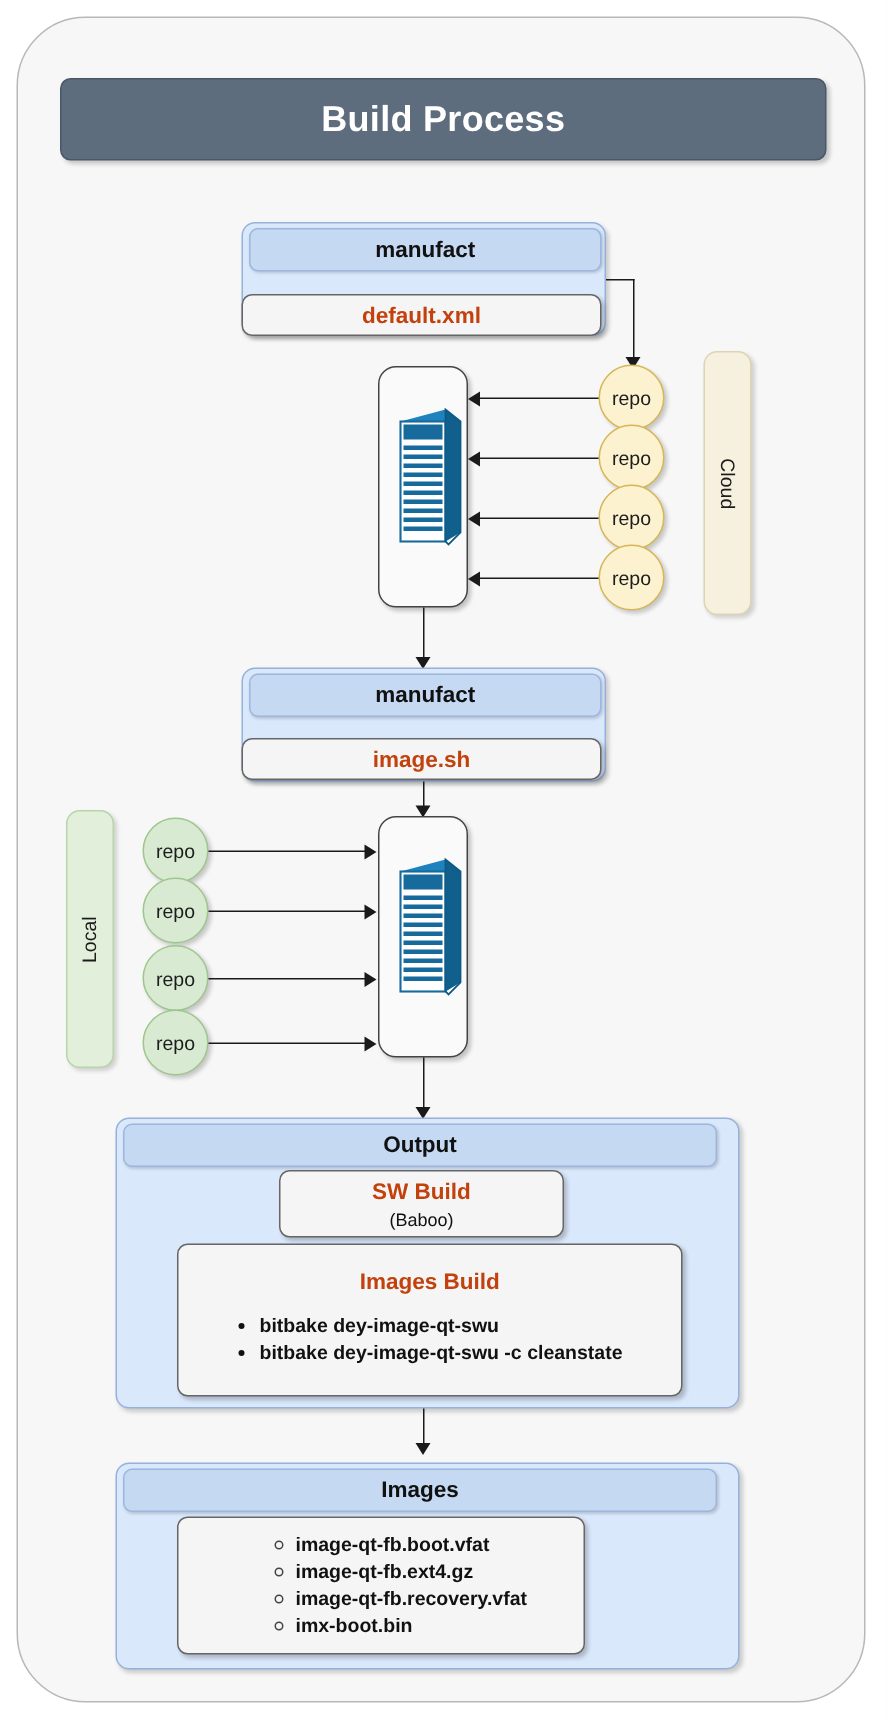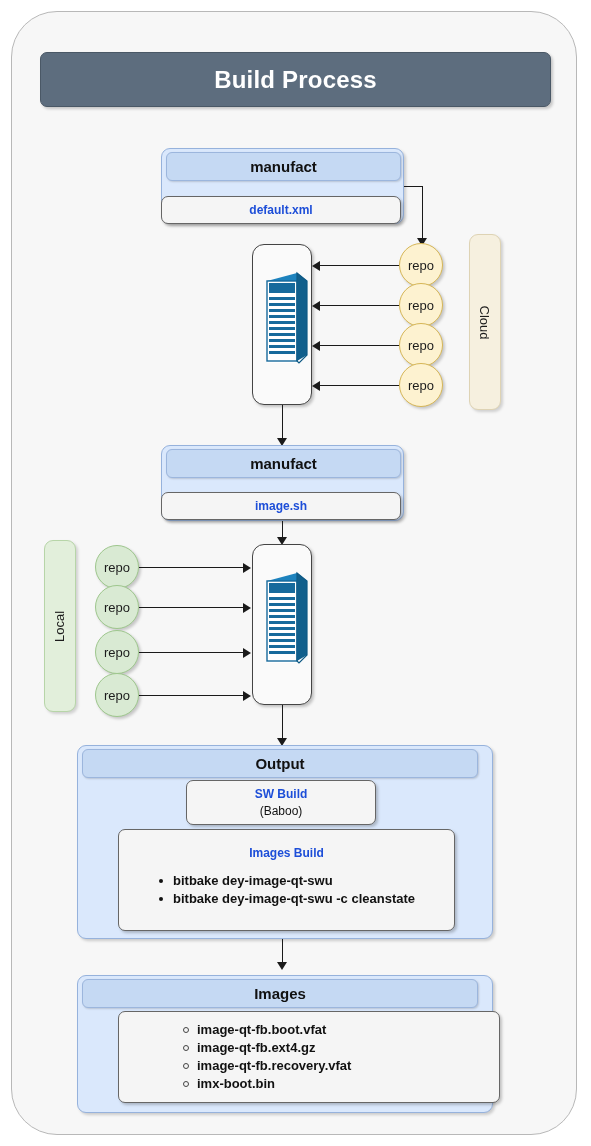--- a/index.html
+++ b/index.html
@@ -25,21 +25,21 @@
   .panel-head{position:absolute;left:4px;top:3px;height:29px;
     background:#c5d9f3;border:1px solid #9cb6dd;border-radius:6px;box-sizing:border-box;
     display:flex;align-items:center;justify-content:center;
     box-shadow:1px 1px 2px rgba(0,0,0,.16);}
   .panel-head .t{font-size:15px;font-weight:bold;color:#111;}
 
   
   .wbox{position:absolute;background:#f5f5f5;border:1px solid #666666;border-radius:7px;
     box-sizing:border-box;box-shadow:2px 2px 3px rgba(0,0,0,.22);
     display:flex;flex-direction:column;align-items:center;justify-content:center;}
-  .wbox .t{font-size:12px;font-weight:bold;color:#1d4ed8;}
+  .wbox .t{font-size:15px;font-weight:bold;color:#c2410c;}
   .wbox .sub{font-size:12px;font-weight:normal;color:#111;margin-top:3px;}
 
   
   .docbox{position:absolute;background:#fafafa;border:1px solid #444;border-radius:12px;
     box-sizing:border-box;box-shadow:2px 2px 3px rgba(0,0,0,.22);}
 
   
   .repo{position:absolute;width:44px;height:44px;border-radius:50%;
     display:flex;align-items:center;justify-content:center;box-sizing:border-box;
     font-size:13px;color:#1c1c1c;box-shadow:2px 2px 3px rgba(0,0,0,.20);}
@@ -237,21 +237,21 @@
 
   <div class="ln v" style="left:281.6px;top:939px;height:26px;"></div>
   <div class="arr down" style="left:277px;top:962px;"></div>
 
   <div class="panel" style="left:77px;top:975px;width:416px;height:138px;">
     <div class="panel-head" style="width:396px;">
       <span class="t">Images</span>
     </div>
   </div>
 
-  <div class="wbox" style="left:118px;top:1011px;width:382px;height:92px;
+  <div class="wbox" style="left:118px;top:1011px;width:272px;height:92px;
                            align-items:stretch;justify-content:center;">
     <ul class="blist hollow" style="padding-left:60px;line-height:19px;">
       <li>image-qt-fb.boot.vfat</li>
       <li>image-qt-fb.ext4.gz</li>
       <li>image-qt-fb.recovery.vfat</li>
       <li>imx-boot.bin</li>
     </ul>
   </div>
 
 </div>

